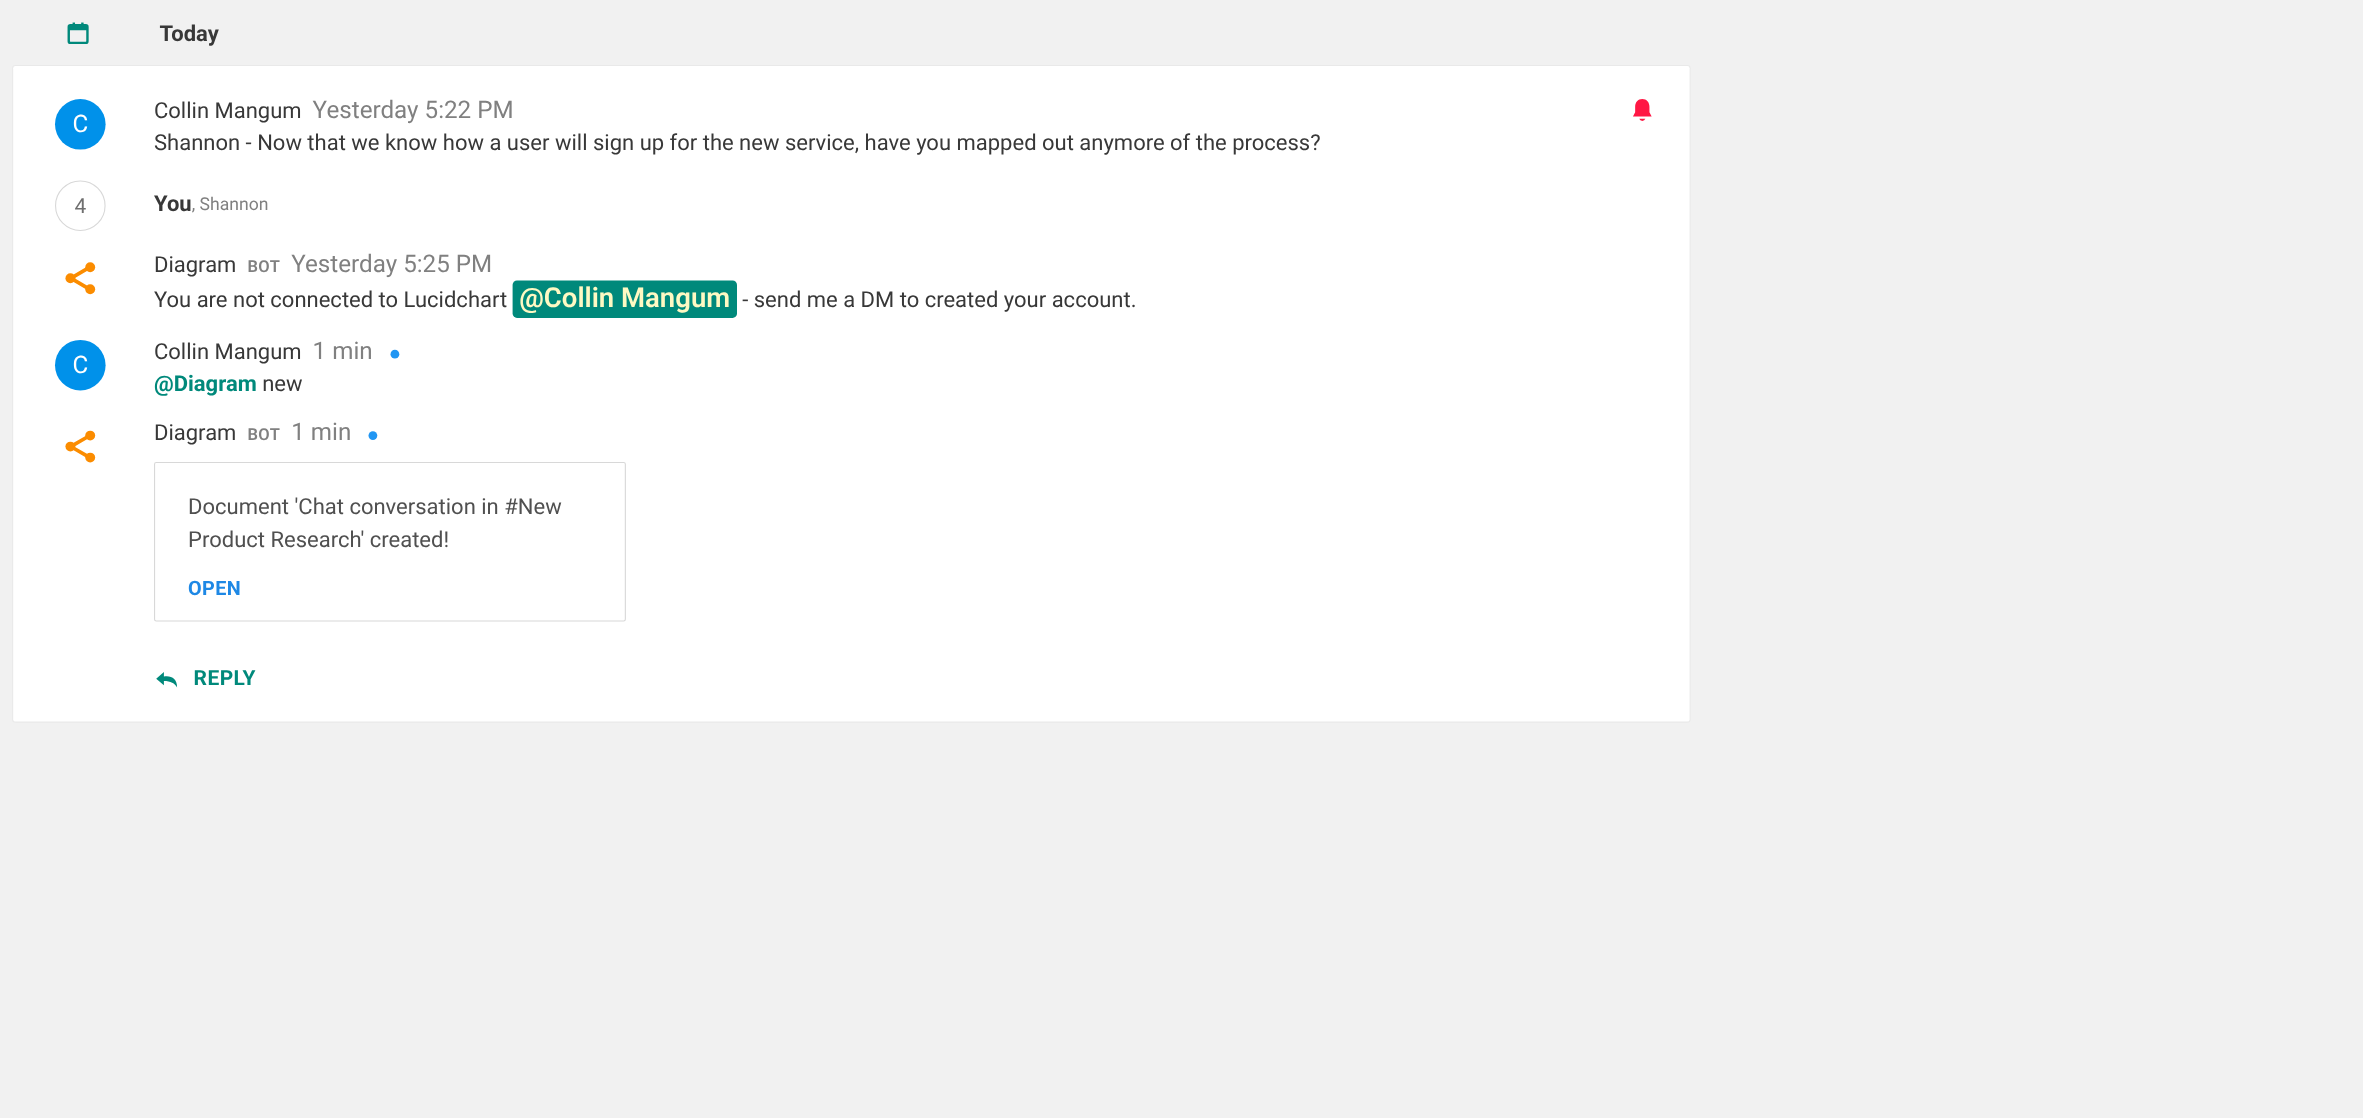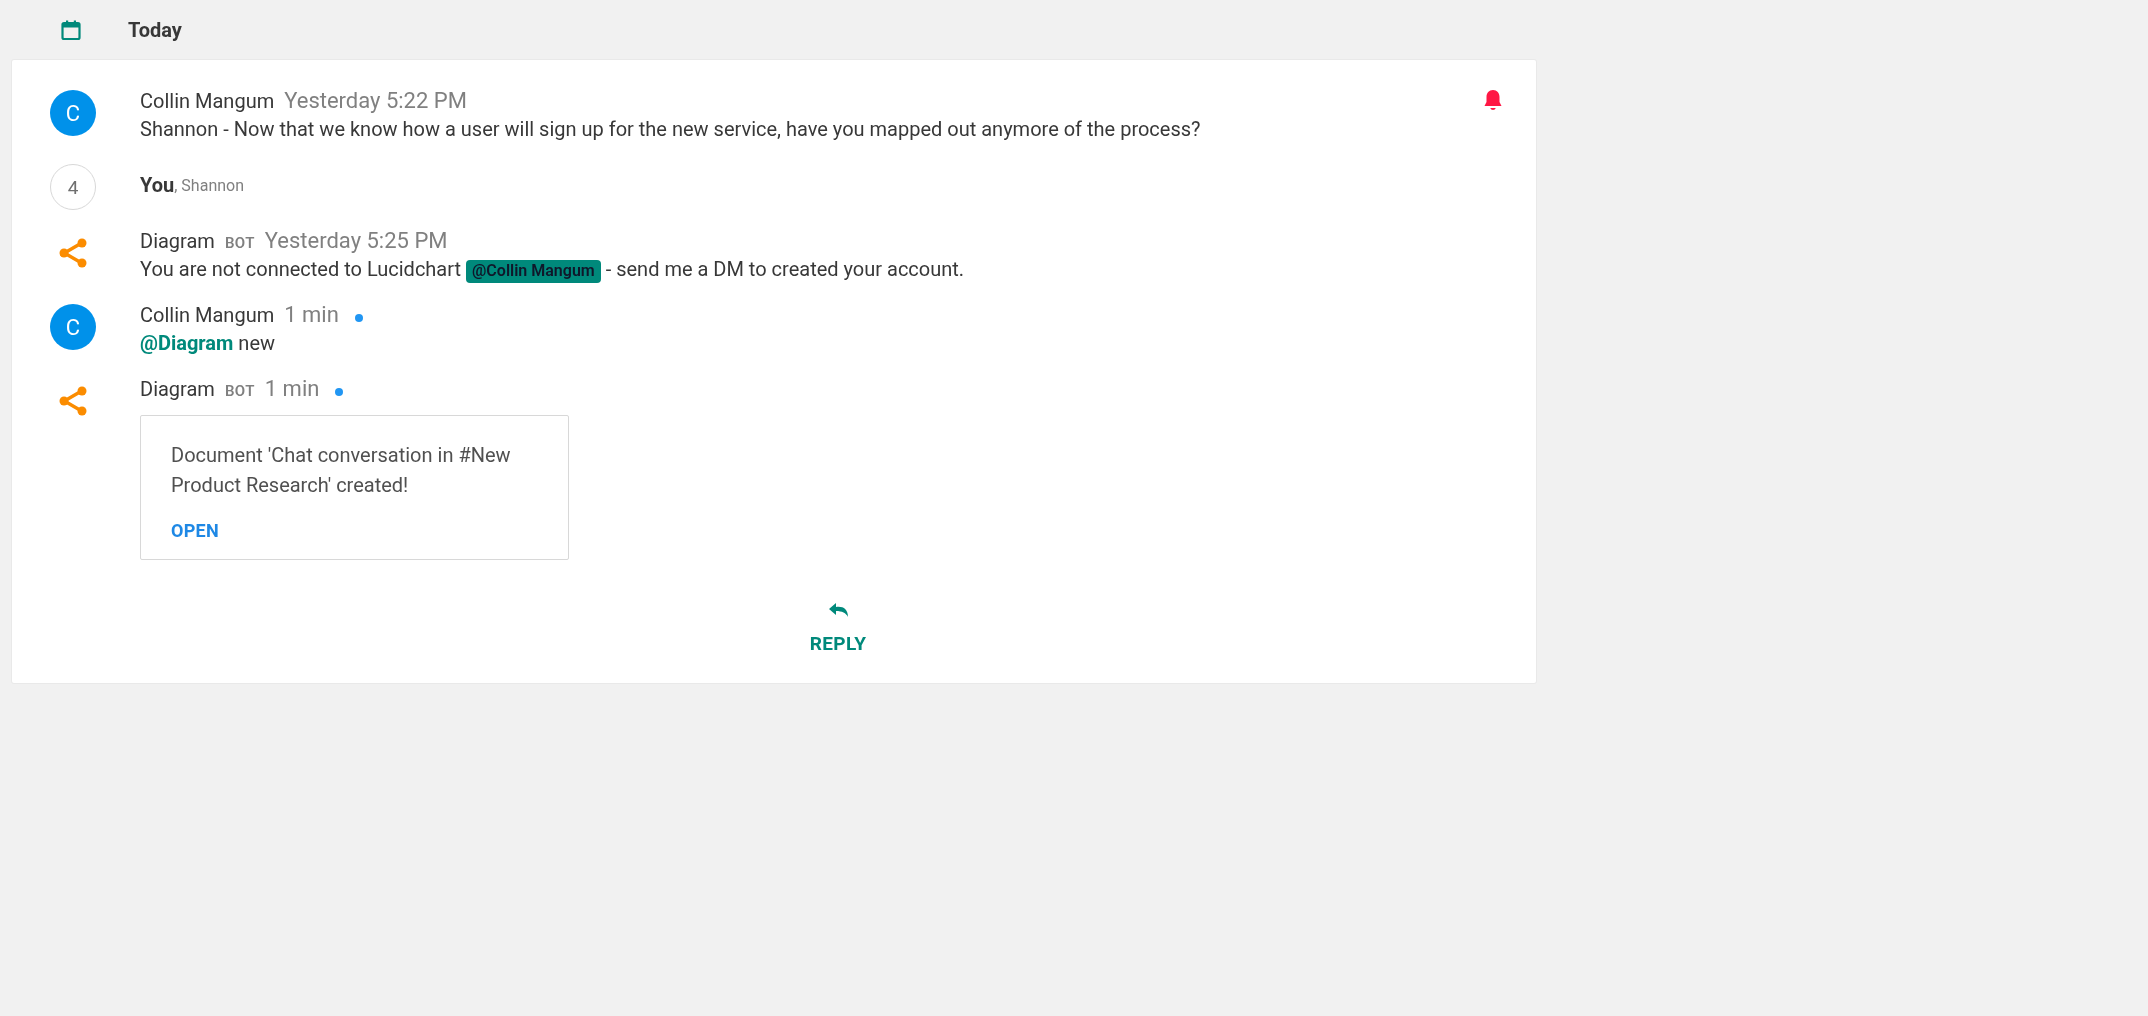--- a/index.html
+++ b/index.html
@@ -10,21 +10,21 @@
     font-size: 17.5px;
   }
   .page {
     width: 1548px;
     margin: 0;
   }
   .date-sep {
     display: flex;
     align-items: flex-start;
     padding: 18px 0 18px 58px;
-    gap: 44px;
+    gap: 61px;
   }
   .date-sep .icon-wrap { width: 26px; display:flex; justify-content:center;}
   .date-sep .label {
     font-weight: 700;
     font-size: 20px;
     color: #383838;
   }
   .card {
     background: #fff;
     margin: 0 12px 12px 12px;
@@ -101,24 +101,24 @@
     line-height: 1.45;
     color: #383838;
   }
   .readers-line {
     display:flex; align-items:center; height:46px;
   }
   .readers-you { font-weight:700; font-size:20px; }
   .readers-rest { font-size:16px; color:#808080; }
   .mention-pill {
     background: #00897b;
-    color: #0f172a;
+    color: #fef9c3;
     border-radius: 4px;
     padding: 1px 6px 2px 6px;
-    font-size: 16px;
+    font-size: 25px;
     font-weight: 600;
     display: inline-block;
     line-height: 1.25;
   }
   .mention-link {
     color: #00897b;
     font-weight: 700;
     font-size: 20px;
   }
   .dot {
@@ -147,21 +147,20 @@
   }
   .reply-row {
     display:flex; align-items:center;
     padding: 30px 0 20px 128px;
     gap: 14px;
     color: #00897b;
     font-weight: 700;
     font-size: 19px;
     letter-spacing: 0.4px;
     cursor:pointer;
-    flex-direction:column;
   }
   svg { display:block; }
 </style>
 </head>
 <body>
 
 <div class="page">
 
   <div class="date-sep">
     <span class="icon-wrap">

